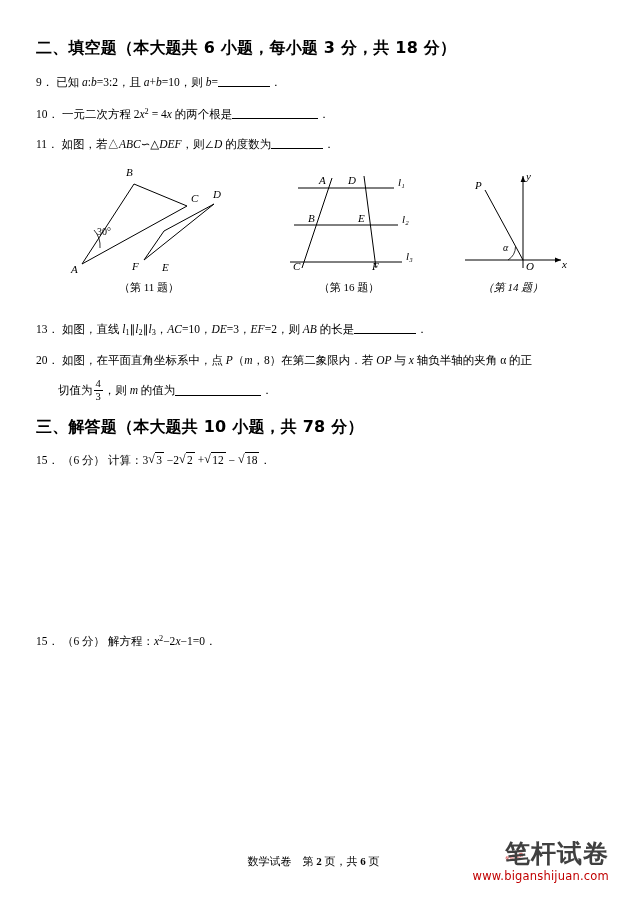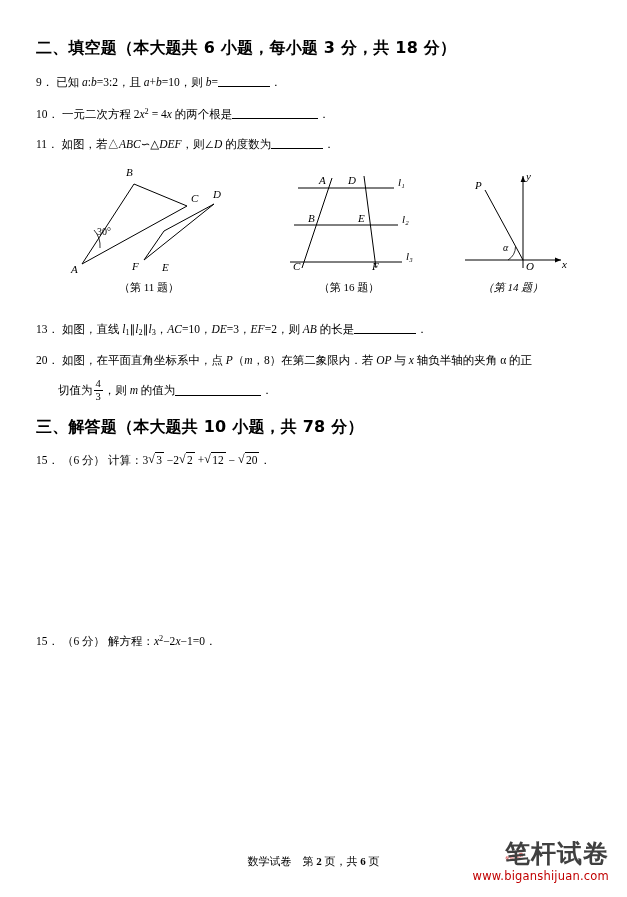--- a/index.html
+++ b/index.html
@@ -212,21 +212,21 @@
       <span>20．</span>
       <span>如图，在平面直角坐标系中，点 <span class="ital">P</span>（<span class="ital">m</span>，8）在第二象限内．若 <span class="ital">OP</span> 与 <span class="ital">x</span> 轴负半轴的夹角 α 的正</span>
       <div class="indent" style="margin-top:10px">切值为<span class="frac"><span class="top">4</span><span class="bot">3</span></span>，则 <span class="ital">m</span> 的值为<span class="blank" style="width:86px"></span>．</div>
     </div>
 
     <div class="sec-head" style="margin-top:14px;margin-bottom:14px;">三、解答题（本大题共 10 小题，共 78 分）</div>
 
     <div class="q">
       <span>15．</span>
       <span>（6 分）</span>
-      <span>计算：3<span class="sqrt"><span class="rad">3</span></span> −2<span class="sqrt"><span class="rad">2</span></span> +<span class="sqrt"><span class="rad">12</span></span> − <span class="sqrt"><span class="rad">20</span></span>．</span>
+      <span>计算：3<span class="sqrt"><span class="rad">3</span></span> −2<span class="sqrt"><span class="rad">2</span></span> +<span class="sqrt"><span class="rad">12</span></span> − <span class="sqrt"><span class="rad">18</span></span>．</span>
     </div>
 
     <div class="gap-l"></div>
 
     <div class="q">
       <span>15．</span>
       <span>（6 分）</span>
       <span>解方程：<span class="ital">x</span><span class="sup">2</span>−2<span class="ital">x</span>−1=0．</span>
     </div>
 

